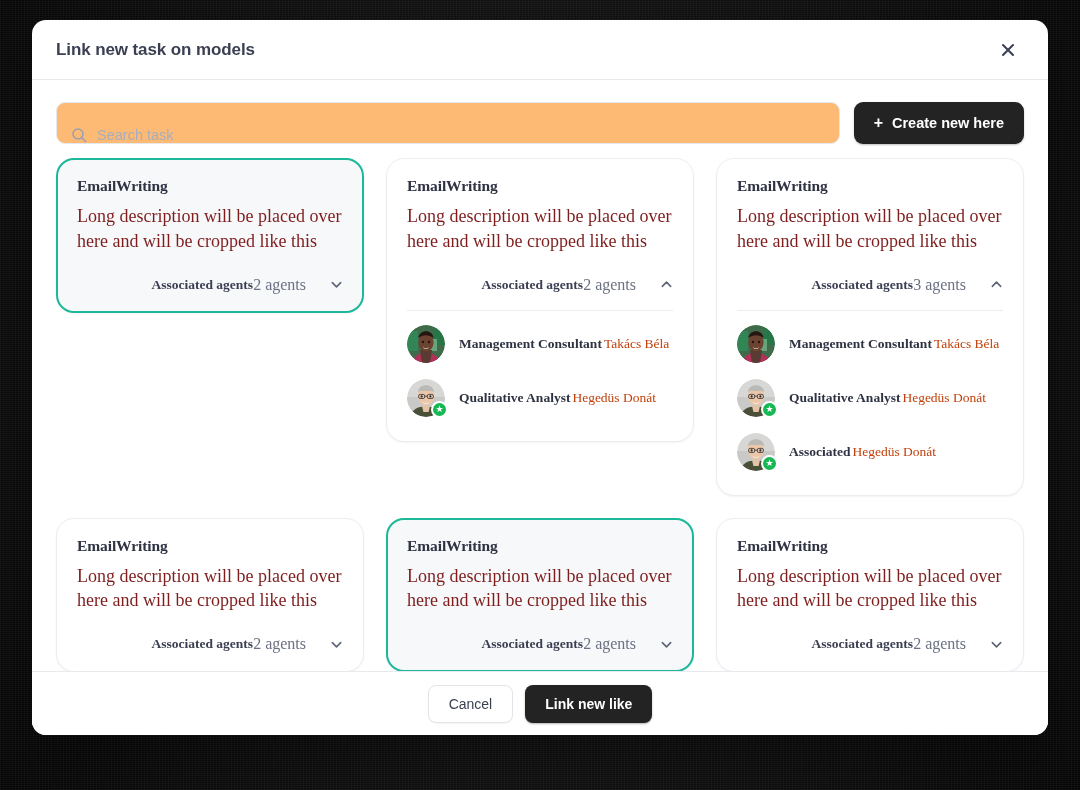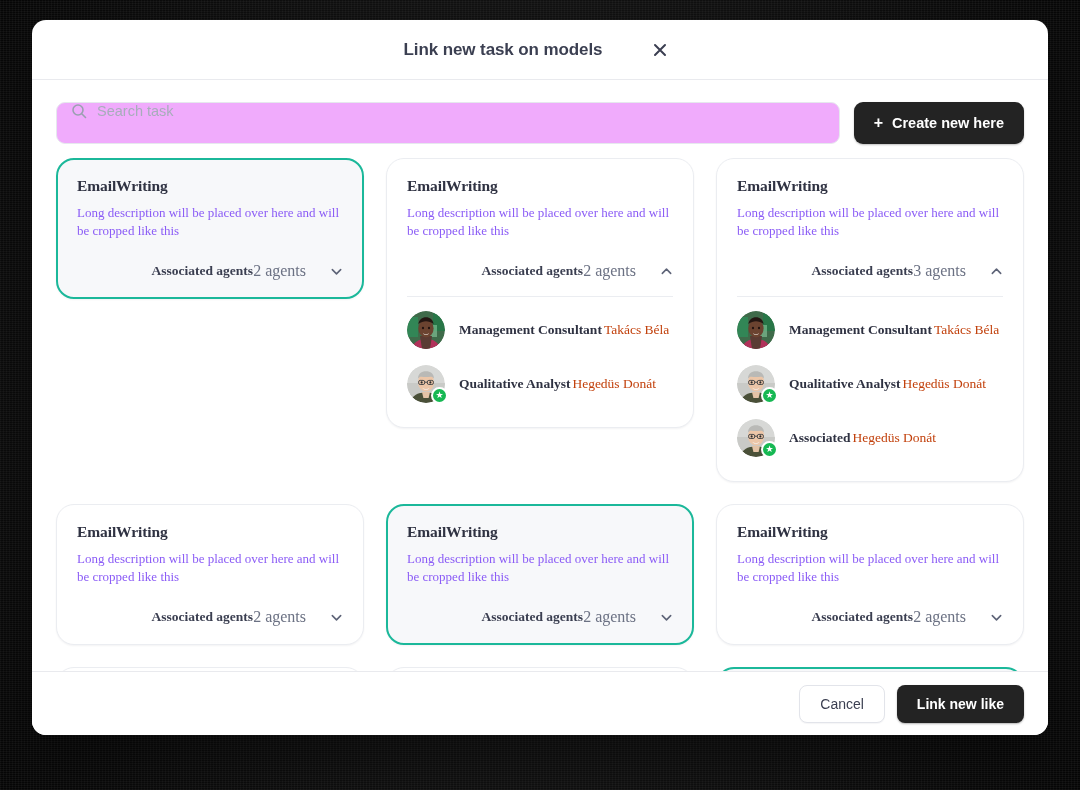--- a/index.html
+++ b/index.html
@@ -40,21 +40,21 @@
     overflow: hidden;
   }
 
   
   .dialog-header {
     height: 60px;
     flex: 0 0 60px;
     border-bottom: 1px solid #e9eaee;
     display: flex;
     align-items: center;
-    justify-content: center;
+    justify-content: space-between;
     padding: 0 24px 0 24px;
     gap: 42px;
   }
   .dialog-title {
     font-size: 17px;
     font-weight: 700;
     color: #3b3f51;
     letter-spacing: -0.1px;
   }
   .close-btn {
@@ -75,24 +75,24 @@
     display: flex;
     gap: 14px;
     align-items: center;
   }
   .search-wrap {
     flex: 1 1 auto;
     height: 42px;
     border: 1px solid #e6e8ee;
     border-radius: 9px;
     display: flex;
-    align-items: flex-start;
+    align-items: flex-end;
     padding: 0 14px;
     gap: 10px;
-    background: #f0abfc;
+    background: #fdba74;
   }
   .search-icon { color: #9aa0b0; display: flex; align-items: center; }
   .search-input {
     border: 0;
     outline: 0;
     flex: 1;
     font-family: "Liberation Sans", sans-serif;
     font-size: 14.5px;
     color: #3b3f51;
     background: transparent;
@@ -149,23 +149,23 @@
     padding: 17px 19px 17px 19px;
   }
   .card-title {
     font-size: 15.5px;
     font-weight: 700;
     color: #2f3242;
     margin-bottom: 9px;
     letter-spacing: -0.1px;
   }
   .card-desc {
-    font-size: 13px;
+    font-size: 18px;
     line-height: 1.38;
-    color: #8b5cf6;
+    color: #7f1d1d;
     margin-bottom: 22px;
     min-height: 36px;
   }
   .agents-row {
     display: flex;
     align-items: center;
     justify-content: flex-end;
   }
   .agents-label {
     font-size: 13.5px;
@@ -229,21 +229,21 @@
   }
 
   
   .dialog-footer {
     flex: 0 0 64px;
     height: 64px;
     border-top: 1px solid #e9eaee;
     background: #ffffff;
     display: flex;
     align-items: center;
-    justify-content: flex-end;
+    justify-content: center;
     gap: 12px;
     padding: 0 24px;
     z-index: 5;
   }
   .btn-cancel {
     height: 38px;
     padding: 0 20px;
     border-radius: 8px;
     border: 1px solid #e2e4ea;
     background: #fff;

